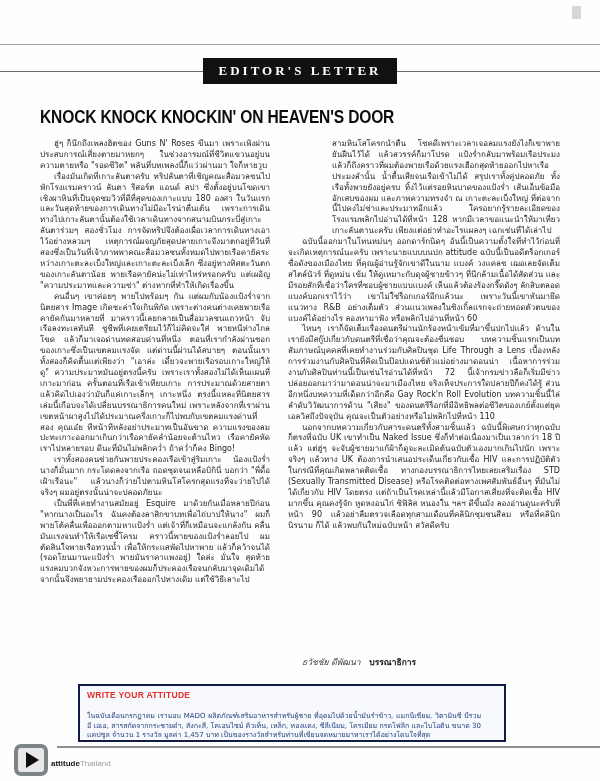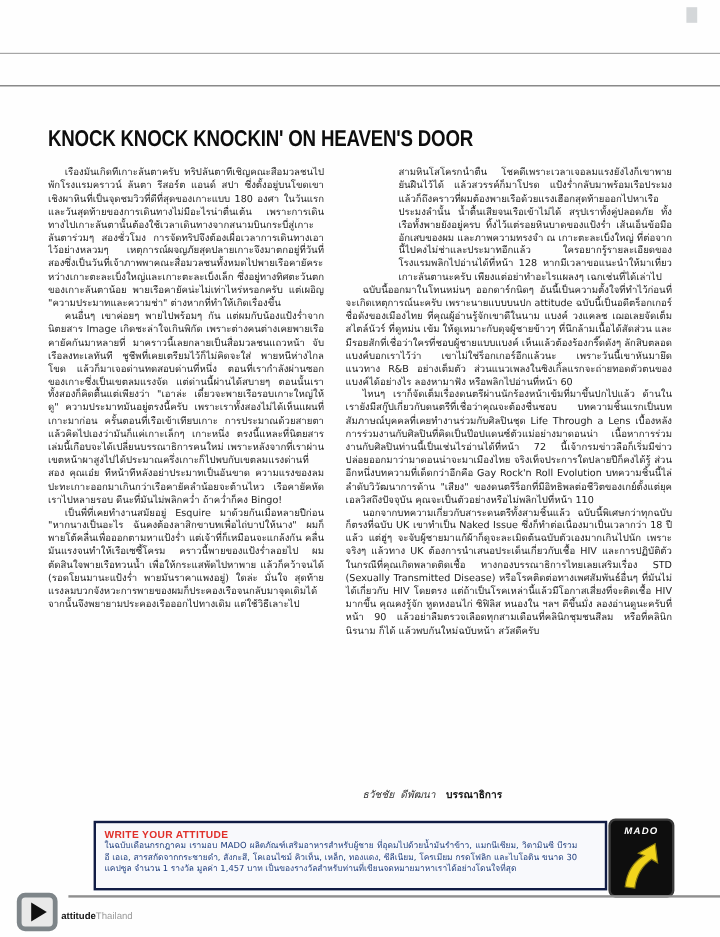--- a/index.html
+++ b/index.html
@@ -22,29 +22,29 @@
     font-size:19px; letter-spacing:-0.2px; color:#0d0d0d;
     transform:scaleX(0.82); transform-origin:left center; white-space:nowrap;
   }
   .col { position:absolute; top:139px; overflow:hidden; text-align:justify;
          font-size:8px; line-height:10.9px; color:#222; }
   .col1 { left:40px;  width:230px; height:538px; }
   .col2 { left:288px; width:272px; height:509px; }
   .col p { text-indent:14px; }
   .col2 p:first-child { text-indent:0;margin-left:44px; }
   .signature { position:absolute; top:655px; left:302px; font-size:8.5px; }
-  .sig-name { font-style:italic; color:#333;font-family:Liberation Mono, monospace; }
+  .sig-name { font-style:italic; color:#333; }
   .sig-title { font-weight:bold; color:#111; margin-left:6px;margin-top:31px; }
   .promo-box {
     position:absolute; top:684px; left:78px; width:428px; height:58px;
     border:2px solid #111c45; background:#f8f9fc; padding:4px 23px 3px 7px;
   }
   .promo-heading { color:#e0302a; font-weight:bold; font-size:8.5px;
     font-family:"Liberation Sans","DejaVu Sans",sans-serif; letter-spacing:.3px; }
-  .promo-body { color:#1d3c7c; font-size:7px; line-height:9.6px; text-align:justify; margin-top:1px; }
+  .promo-body { color:#1d3c7c; font-size:7px; line-height:9.6px; text-align:justify; margin-top:12px; }
   .product {
     position:absolute; top:682px; left:507px; width:55px; height:66px;
     background:#0e0e0e; border:2px solid #3a3a3a; border-radius:6px;
     display:flex; flex-direction:column; align-items:center; overflow:hidden;
   }
   .product-name { color:#ffffff; font-weight:bold; font-style:italic;
     font-size:8px; letter-spacing:1px; margin-top:4px;
     font-family:"Liberation Sans","DejaVu Sans",sans-serif; }
   .product svg { margin-top:2px; }
   .footer-rule { position:absolute; top:746px; left:57px; width:543px; height:2px; background:#8f8f8f; }
@@ -64,52 +64,49 @@
 </style>
 </head>
 <body>
 
 <div class="page">
 
   <div class="corner-mark"></div>
   <div class="rule-top"></div>
   <div class="editor-rule"></div>
 
+  <div class="editor-box">EDITOR'S LETTER</div>
 
   <div class="headline">KNOCK KNOCK KNOCKIN' ON HEAVEN'S DOOR</div>
 
   <div class="col col1">
+      <p>ฮู่ๆ ก็นึกถึงเพลงฮิตของ Guns N' Roses ขึ้นมา เพราะเพิ่งผ่านประสบการณ์เสี่ยงตายมาหยกๆ ในช่วงอารมณ์ที่ชีวิตแขวนอยู่บนความตายหรือ "รอดชีวิต" พลันที่บทเพลงนี้ก็แว่วผ่านมา ใจก็หายวูบ</p>
       <p>เรื่องมันเกิดที่เกาะลันตาครับ ทริปลันตาที่เชิญคณะสื่อมวลชนไปพักโรงแรมคราวน์ ลันตา รีสอร์ต แอนด์ สปา ซึ่งตั้งอยู่บนโขดเขาเชิงผาหินที่เป็นจุดชมวิวที่ดีที่สุดของเกาะแบบ 180 องศา ในวันแรกและวันสุดท้ายของการเดินทางไม่มีอะไรน่าตื่นเต้น เพราะการเดินทางไปเกาะลันตานั้นต้องใช้เวลาเดินทางจากสนามบินกระบี่สู่เกาะลันตาร่วมๆ สองชั่วโมง การจัดทริปจึงต้องเผื่อเวลาการเดินทางเอาไว้อย่างหลวมๆ เหตุการณ์ผจญภัยสุดปลายเกาะจึงมาตกอยู่ที่วันที่สองซึ่งเป็นวันที่เจ้าภาพพาคณะสื่อมวลชนทั้งหมดไปพายเรือคายัคระหว่างเกาะตะละเบ็งใหญ่และเกาะตะละเบ็งเล็ก ซึ่งอยู่ทางทิศตะวันตกของเกาะลันตาน้อย พายเรือคายัคน่ะไม่เท่าไหร่หรอกครับ แต่เผอิญ "ความประมาทและความช่า" ต่างหากที่ทำให้เกิดเรื่องขึ้น</p>
       <p>คนอื่นๆ เขาค่อยๆ พายไปพร้อมๆ กัน แต่ผมกับน้องแป้งร่ำจากนิตยสาร Image เกิดชะล่าใจเกินพิกัด เพราะต่างคนต่างเคยพายเรือคายัคกันมาหลายที่ มาคราวนี้เลยกลายเป็นสื่อมวลชนแถวหน้า จับเรือลงทะเลทันที ชูชีพที่เคยเตรียมไว้ก็ไม่คิดจะใส่ พายหนีห่างไกลโขด แล้วก็มาเจอด่านทดสอบด่านที่หนึ่ง ตอนที่เรากำลังผ่านซอกของเกาะซึ่งเป็นเขตลมแรงจัด แต่ด่านนี้ผ่านได้สบายๆ ตอนนั้นเราทั้งสองก็คิดตื้นแต่เพียงว่า "เอาล่ะ เดี๋ยวจะพายเรือรอบเกาะใหญ่ให้ดู" ความประมาทมันอยู่ตรงนี้ครับ เพราะเราทั้งสองไม่ได้เห็นแผนที่เกาะมาก่อน ครั้นตอนที่เรือเข้าเทียบเกาะ การประมาณด้วยสายตาแล้วคิดไปเองว่ามันก็แค่เกาะเล็กๆ เกาะหนึ่ง ตรงนี้แหละที่นิตยสารเล่มนี้เกือบจะได้เปลี่ยนบรรณาธิการคนใหม่ เพราะหลังจากที่เราผ่านเขตหน้าผาสูงไปได้ประมาณครึ่งเกาะก็ไปพบกับเขตลมแรงด่านที่สอง คุณเอ๋ย ทีหน้าทีหลังอย่าประมาทเป็นอันขาด ความแรงของลมปะทะเกาะออกมาเกินกว่าเรือคายัคลำน้อยจะต้านไหว เรือคายัคหัดเราไปหลายรอบ ดีนะที่มันไม่พลิกคว่ำ ถ้าคว่ำก็คง Bingo!</p>
+      <p>เราทั้งสองคนช่วยกันพายประคองเรือเข้าสู่ริมเกาะ น้องแป้งร่ำนางก็มั่นมาก กระโดดลงจากเรือ ถอดชุดจนเหลือบิกินี่ บอกว่า "พี่ดื้อเฝ้าเรือนะ" แล้วนางก็ว่ายไปตามหินโสโครกสุดแรงที่จะว่ายไปได้ จริงๆ ผมอยู่ตรงนั้นน่าจะปลอดภัยนะ</p>
       <p>เป็นพี่ที่เคยทำงานสมัยอยู่ Esquire มาด้วยกันเมื่อหลายปีก่อน "หากนางเป็นอะไร ฉันคงต้องลาสิกขาบทเพื่อไถ่บาปให้นาง" ผมก็พายโต้คลื่นเพื่อออกตามหาแป้งร่ำ แต่เจ้าที่ก็เหมือนจะแกล้งกัน คลื่นมันแรงจนทำให้เรือเซซี้โครม คราวนี้พายของแป้งร่ำลอยไป ผมตัดสินใจพายเรือทวนน้ำ เพื่อให้กระแสพัดไปหาพาย แล้วก็คว้าจนได้ (รอดโยนมานะแป้งร่ำ พายมันราคาแพงอยู่) ใดล่ะ มั่นใจ สุดท้าย แรงลมบวกจังหวะการพายของผมก็ประคองเรือจนกลับมาจุดเดิมได้ จากนั้นจึงพยายามประคองเรือออกไปทางเดิม แต่ใช้วิธีเลาะไป</p>
     </div>
 
   <div class="col col2">
       <p>สามหินโสโครกน้ำตื้น โชคดีเพราะเวลาเจอลมแรงยังไงก็เขาพายยันฝืนไว้ได้ แล้วสวรรค์ก็มาโปรด แป้งร่ำกลับมาพร้อมเรือประมง แล้วก็ถึงคราวที่ผมต้องพายเรือด้วยแรงเฮือกสุดท้ายออกไปหาเรือประมงลำนั้น น้ำตื้นเสียจนเรือเข้าไม่ได้ สรุปเราทั้งคู่ปลอดภัย ทั้งเรือทั้งพายยังอยู่ครบ ทิ้งไว้แต่รอยหินบาดของแป้งร่ำ เส้นเอ็นข้อมืออักเสบของผม และภาพความทรงจำ ณ เกาะตะละเบ็งใหญ่ ที่ต่อจากนี้ไปคงไม่ช่าและประมาทอีกแล้ว ใครอยากรู้รายละเอียดของโรงแรมพลิกไปอ่านได้ที่หน้า 128 หากมีเวลาขอแนะนำให้มาเที่ยวเกาะลันตานะครับ เพียงแต่อย่าทำอะไรแผลงๆ เฉกเช่นที่ได้เล่าไป</p>
       <p>ฉบับนี้ออกมาในโทนหม่นๆ ออกดาร์กนิดๆ อันนี้เป็นความตั้งใจที่ทำไว้ก่อนที่จะเกิดเหตุการณ์นะครับ เพราะนายแบบบนปก attitude ฉบับนี้เป็นอดีตร็อกเกอร์ชื่อดังของเมืองไทย ที่คุณผู้อ่านรู้จักเขาดีในนาม แบงค์ วงแคลช เฌอเลยจัดเต็มสไตล์นัวร์ ที่ดูหม่น เข้ม ให้ดูเหมาะกับดุจผู้ชายข้าวๆ ที่นึกล้ามเนื้อได้สัดส่วน และมีรอยสักที่เชื่อว่าใครที่ชอบผู้ชายแบบแบงค์ เห็นแล้วต้องร้องกรี๊ดดังๆ ลักสิบตลอด แบงค์บอกเราไว้ว่า เขาไม่ใช่ร็อกเกอร์อีกแล้วนะ เพราะวันนี้เขาหันมายึดแนวทาง R&amp;B อย่างเต็มตัว ส่วนแนวเพลงในซิงเกิ้ลแรกจะถ่ายทอดตัวตนของแบงค์ได้อย่างไร ลองหามาฟัง หรือพลิกไปอ่านที่หน้า 60</p>
       <p>ไหนๆ เราก็จัดเต็มเรื่องดนตรีผ่านนักร้องหน้าเข้มที่มาขึ้นปกไปแล้ว ด้านในเรายังมีสกู๊ปเกี่ยวกับดนตรีที่เชื่อว่าคุณจะต้องชื่นชอบ บทความชิ้นแรกเป็นบทสัมภาษณ์บุคคลที่เคยทำงานร่วมกับศิลปินชุด Life Through a Lens เบื้องหลังการร่วมงานกับศิลปินที่คิดเป็นป๊อปแดนซ์ตัวแม่อย่างมาดอนน่า เนื้อหาการร่วมงานกับศิลปินท่านนี้เป็นเช่นไรอ่านได้ที่หน้า 72 นี้เจ้ากรมข่าวลือก็เริ่มมีข่าวปล่อยออกมาว่ามาดอนน่าจะมาเมืองไทย จริงเท็จประการใดปลายปีก็คงได้รู้ ส่วนอีกหนึ่งบทความที่เด็ดกว่าอีกคือ Gay Rock'n Roll Evolution บทความชิ้นนี้ไล่ลำดับวิวัฒนาการด้าน "เสียง" ของดนตรีร็อกที่มีอิทธิพลต่อชีวิตของเกย์ตั้งแต่ยุคเอลวิสถึงปัจจุบัน คุณจะเป็นตัวอย่างหรือไม่พลิกไปที่หน้า 110</p>
       <p>นอกจากบทความเกี่ยวกับสาระดนตรีทั้งสามชิ้นแล้ว ฉบับนี้พิเศษกว่าทุกฉบับก็ตรงที่ฉบับ UK เขาทำเป็น Naked Issue ซึ่งก็ทำต่อเนื่องมาเป็นเวลากว่า 18 ปี แล้ว แต่ฮู่ๆ จะจับผู้ชายมาแก้ผ้าก็ดูจะละเมิดต้นฉบับตัวเองมากเกินไปนัก เพราะจริงๆ แล้วทาง UK ต้องการนำเสนอประเด็นเกี่ยวกับเชื้อ HIV และการปฏิบัติตัวในกรณีที่คุณเกิดพลาดติดเชื้อ ทางกองบรรณาธิการไทยเลยเสริมเรื่อง STD (Sexually Transmitted Disease) หรือโรคติดต่อทางเพศสัมพันธ์อื่นๆ ที่มันไม่ได้เกี่ยวกับ HIV โดยตรง แต่ถ้าเป็นโรคเหล่านี้แล้วมีโอกาสเสี่ยงที่จะติดเชื้อ HIV มากขึ้น คุณคงรู้จัก หูดหงอนไก่ ซิฟิลิส หนองใน ฯลฯ ดีขึ้นมั่ง ลองอ่านดูนะครับที่หน้า 90 แล้วอย่าลืมตรวจเลือดทุกสามเดือนที่คลินิกชุมชนสีลม หรือที่คลินิกนิรนาม ก็ได้ แล้วพบกันใหม่ฉบับหน้า สวัสดีครับ</p>
     </div>
 
   <div class="signature">
     <span class="sig-name">ธวัชชัย ดีพัฒนา</span>
     <span class="sig-title">บรรณาธิการ</span>
   </div>
 
   <div class="promo-box">
     <div class="promo-heading">WRITE YOUR ATTITUDE</div>
     <div class="promo-body">ในฉบับเดือนกรกฎาคม เรามอบ MADO ผลิตภัณฑ์เสริมอาหารสำหรับผู้ชาย ที่อุดมไปด้วยน้ำมันรำข้าว, แมกนีเซียม, วิตามินซี บีรวม อี เอเอ, สารสกัดจากกระชายดำ, สังกะสี, โคเอนไซม์ คิวเท็น, เหล็ก, ทองแดง, ซีลีเนียม, โครเมียม กรดโฟลิก และไบโอติน ขนาด 30 แคปซูล จำนวน 1 รางวัล มูลค่า 1,457 บาท เป็นของรางวัลสำหรับท่านที่เขียนจดหมายมาหาเราได้อย่างโดนใจที่สุด</div>
   </div>
 
-  <div class="product">
-    <div class="product-name">MADO</div>
-    <svg width="40" height="44" viewBox="0 0 40 44">
-      <path d="M6 40 Q8 22 22 14 L17 12 L31 4 L33 20 L28 17 Q16 25 14 41 Z" fill="#f2d41c" stroke="#8a7a10" stroke-width="1"></path>
-    </svg>
-  </div>
 
   <div class="footer-rule"></div>
 
   <div class="footer-logo">
     <div class="play-icon"></div>
   </div>
 
   <div class="footer-brand">
     <span class="brand-bold">attitude</span><span class="brand-light">Thailand</span>
   </div>

